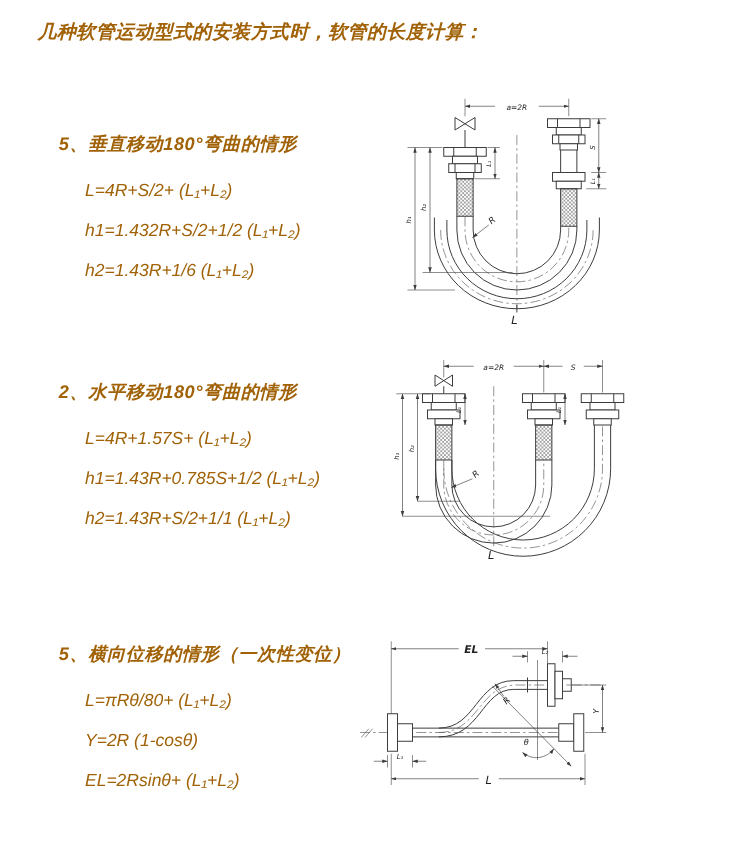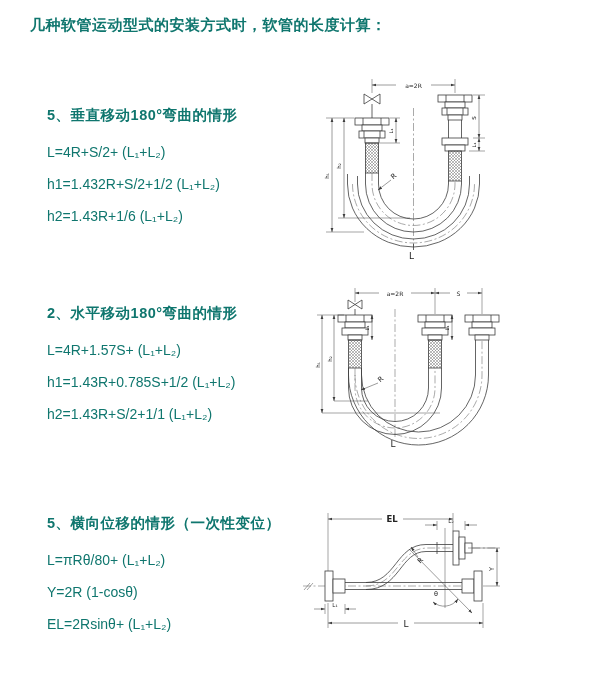--- a/index.html
+++ b/index.html
@@ -1,21 +1,21 @@
 <!DOCTYPE html>
 <html><head>
 <meta charset="utf-8">
 <style>
   html,body{margin:0;padding:0;background:#fff;}
   .page{position:relative;width:600px;height:675px;background:#ffffff;overflow:hidden;
-        font-family:"Liberation Sans",sans-serif;color:#0f766e;}
+        font-family:"Liberation Sans",sans-serif;color:#a16207;font-style:italic;}
   .doc-title{position:absolute;left:30px;top:16px;font-size:15px;font-weight:700;letter-spacing:.5px;}
   .sec{position:absolute;left:47px;}
   .sec-heading{font-size:14.5px;font-weight:700;height:30px;letter-spacing:.5px;}
-  .formula{font-size:14px;height:32px;line-height:32px;white-space:pre;}
+  .formula{font-size:14px;margin-left:21px;height:32px;line-height:32px;white-space:pre;}
   .diag{position:absolute;}
   svg{display:block;}
   .ln{stroke:#3d3d3d;stroke-width:.8;fill:none;}
   .lnf{stroke:#3d3d3d;stroke-width:.8;fill:#fff;}
   .thin{stroke:#4a4a4a;stroke-width:.5;fill:none;}
   .dm{stroke:#4a4a4a;stroke-width:.55;fill:none;}
   .cl{stroke:#555;stroke-width:.5;fill:none;stroke-dasharray:8 2.5 2 2.5;}
   .t{font-family:"DejaVu Sans",sans-serif;fill:#222;}
 </style>
 </head>
@@ -198,21 +198,21 @@
     <text class="t" x="150.5" y="13" font-size="6" text-anchor="middle">S</text>
     <text class="t" x="61" y="45" font-size="5" text-anchor="middle" transform="rotate(-90 61 45)">L₁</text>
     <text class="t" x="141" y="45" font-size="5" text-anchor="middle" transform="rotate(-90 141 45)">L₁</text>
     <text class="t" x="11.5" y="82" font-size="5.5" text-anchor="middle" transform="rotate(-90 11.5 82)">h₁</text>
     <text class="t" x="23.5" y="76" font-size="5.5" text-anchor="middle" transform="rotate(-90 23.5 76)">h₂</text>
     <text class="t" x="74" y="98" font-size="7" text-anchor="middle" transform="rotate(-40 74 98)">R</text>
     <text class="t" x="85" y="164" font-size="9" text-anchor="middle">L</text>
   </svg>
   </div>
 
-  <div class="diag" style="left:300px;top:498px;">
+  <div class="diag" style="left:285px;top:498px;">
   <svg width="300" height="145" viewBox="0 0 300 145">
     <defs>
       <marker id="a3" viewBox="0 0 10 10" refX="9.5" refY="5" markerWidth="8" markerHeight="8" orient="auto-start-reverse">
         <path d="M0,1.8 L10,5 L0,8.2 Z" fill="#3d3d3d"></path>
       </marker>
     </defs>
 
     <g>
       <path class="cl" d="M3,88 H186"></path>
       <path class="cl" d="M66,88 C98,88 98,50 128,50 H197"></path>

